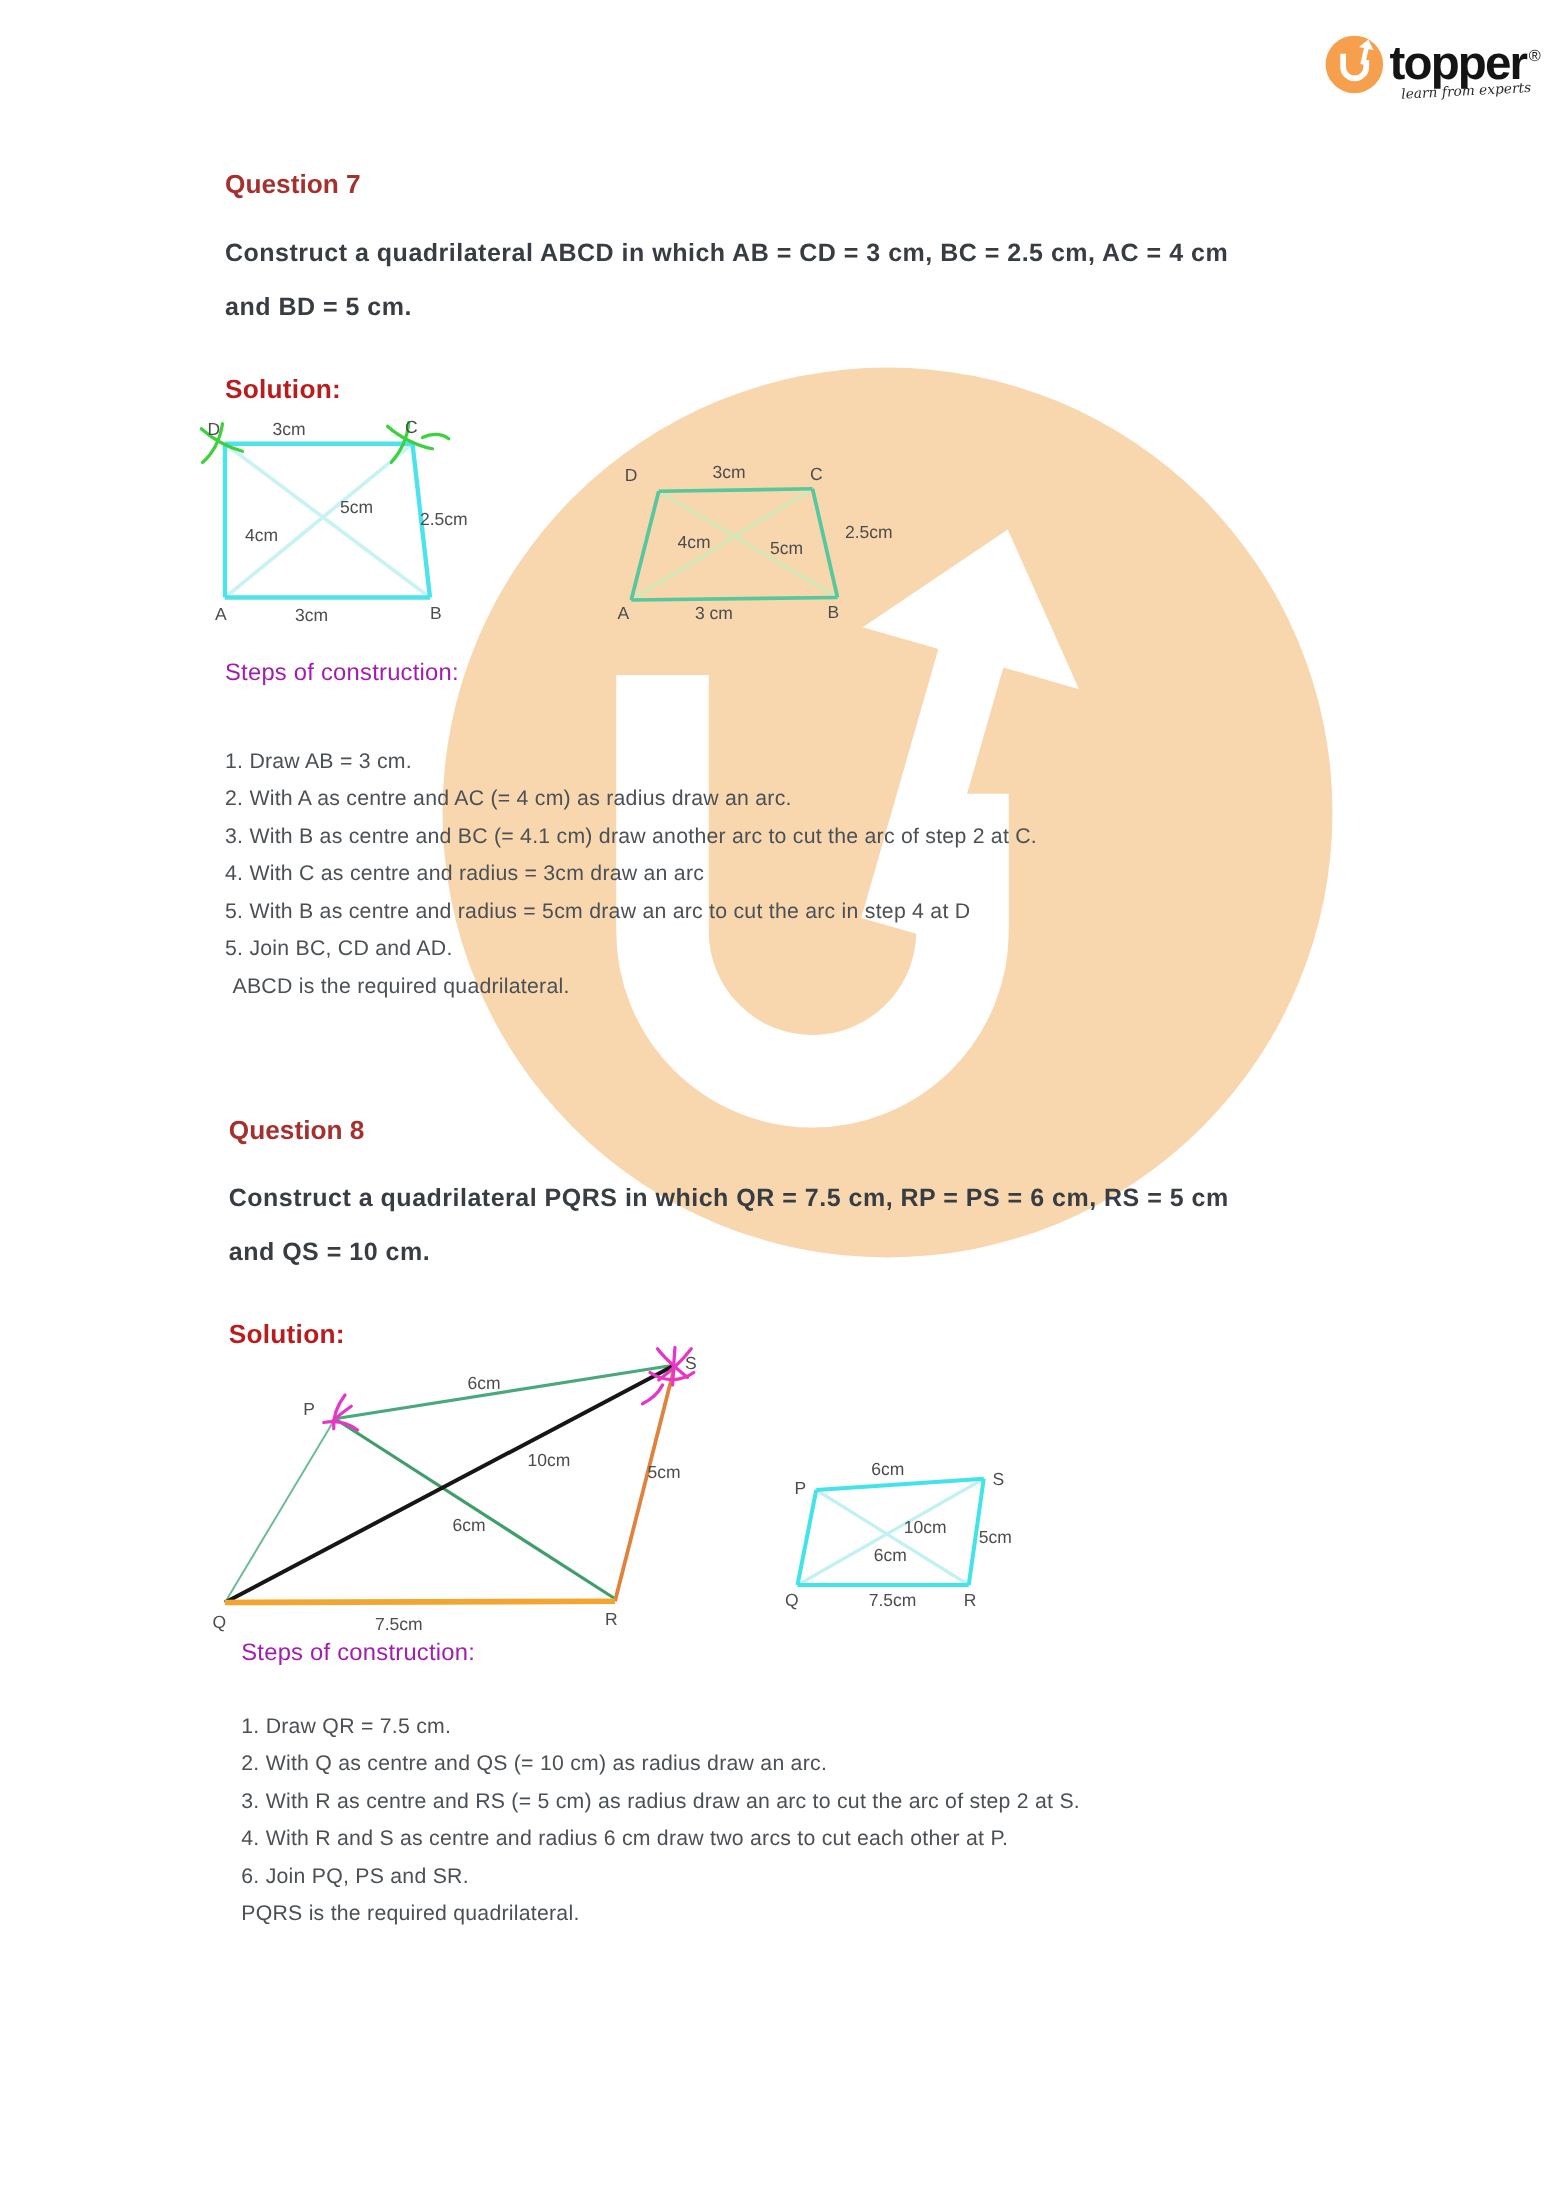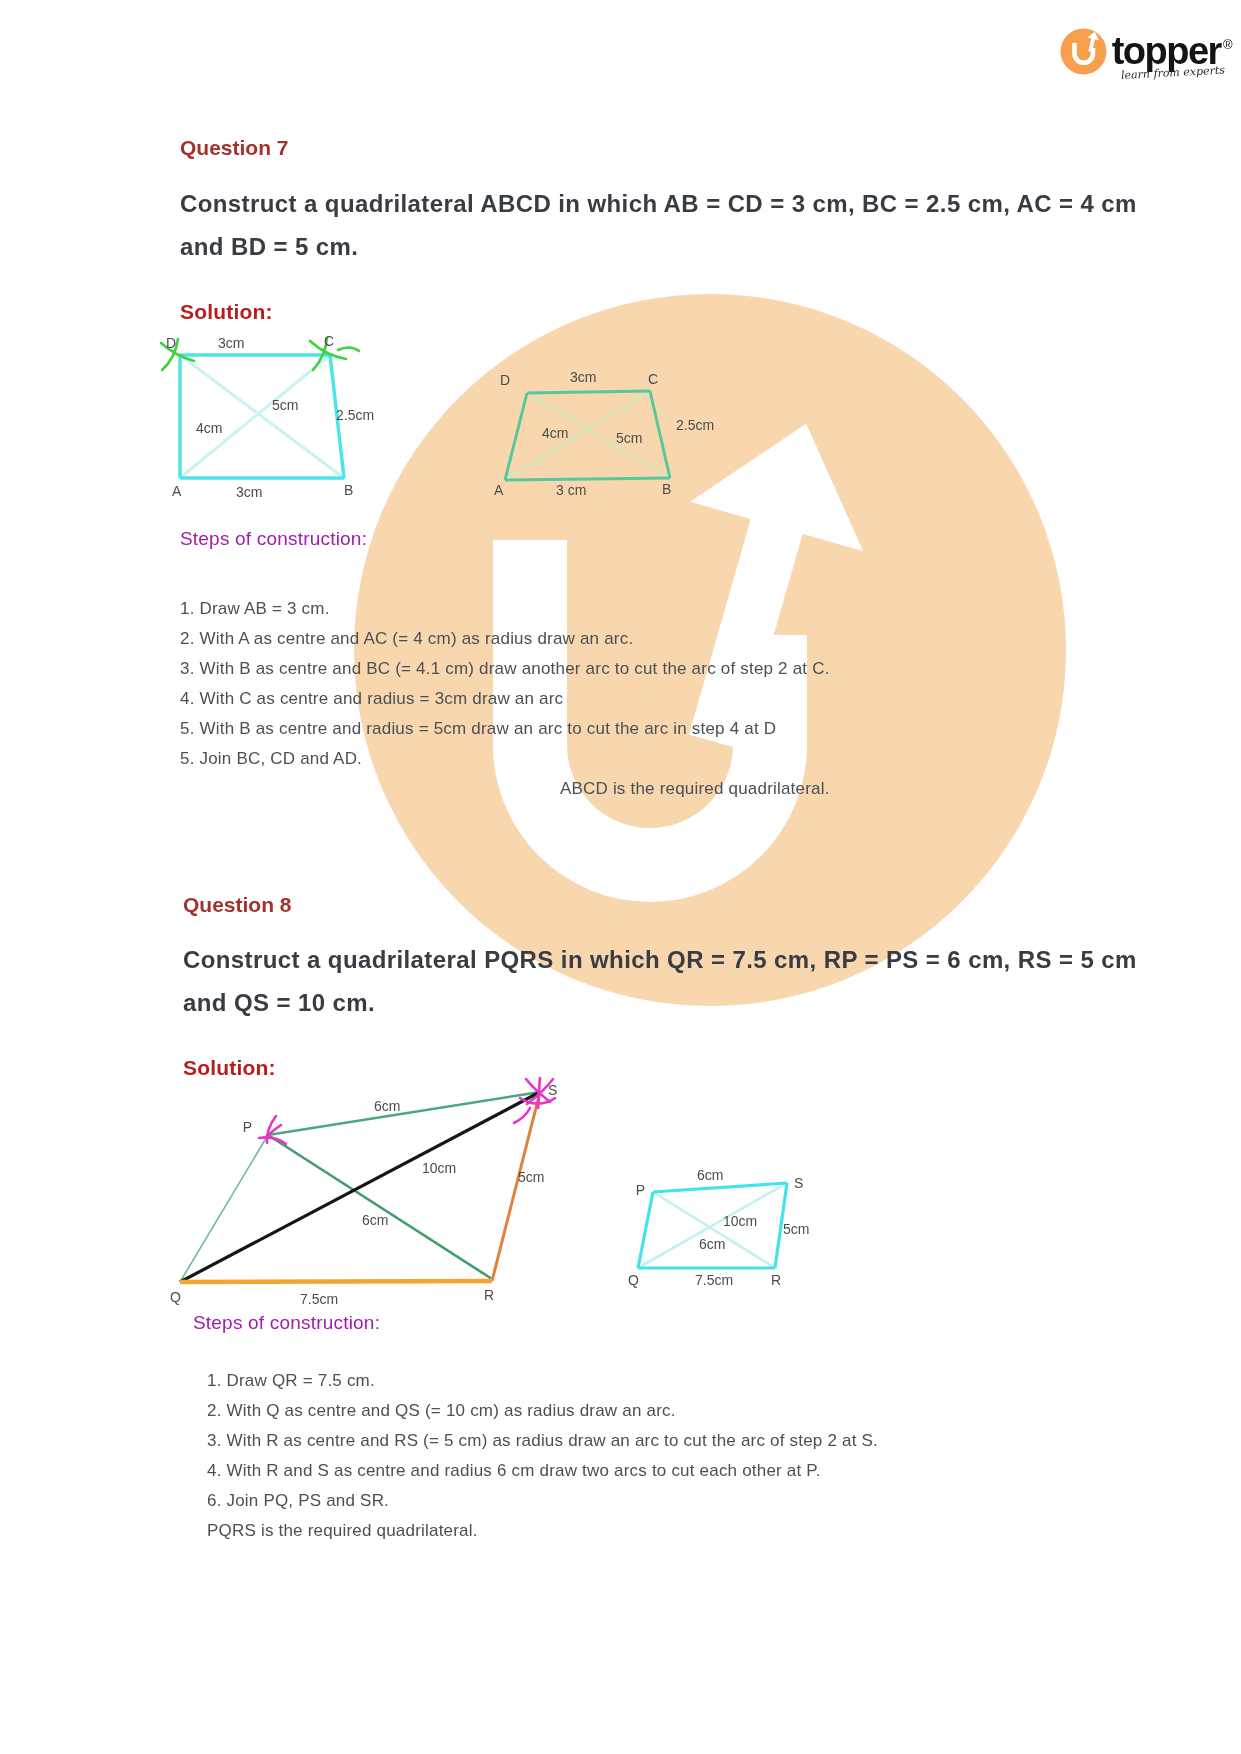--- a/index.html
+++ b/index.html
@@ -19,27 +19,27 @@
     line-height:46px;margin-left:5px;
   }
   .logo-reg{font-size:13px;font-weight:400;vertical-align:top;position:relative;top:-6px;left:2px;}
   .logo-tagline{
     font-family:"DejaVu Serif",serif;font-style:italic;font-size:11px;color:#2b2b2b;
     text-align:right;margin-top:-6px;padding-right:4px;transform:rotate(-3deg);
   }
   
   .q-heading{font-size:21px;font-weight:700;color:#a5312e;z-index:2;}
   .q-text{
-    font-size:24px;font-weight:700;color:#383d43;letter-spacing:.4px;
+    font-size:20px;font-weight:700;color:#383d43;letter-spacing:.4px;
     line-height:43px;z-index:2;width:1030px;
   }
   .solution{font-size:21px;font-weight:700;color:#b91c1c;z-index:2;letter-spacing:.2px;}
   .steps-heading{font-size:19px;font-weight:400;color:#a21caf;z-index:2;letter-spacing:.2px;}
   .steps{font-size:17px;font-weight:400;color:#4b5055;line-height:30px;z-index:2;letter-spacing:.2px;}
-  .steps .conclusion{padding-left:6px;text-align:right;}
+  .steps .conclusion{padding-left:6px;}
   svg.diagram{position:absolute;z-index:2;overflow:visible;}
   svg.diagram text{
     font-family:"Liberation Sans",sans-serif;font-size:14px;fill:#4c4c4c;
   }
 </style>
 </head>
 <body>
 
 <div class="page">
 
@@ -189,21 +189,21 @@
     <text x="108" y="78">10cm</text>
     <text x="168" y="86">5cm</text>
     <text x="84" y="101">6cm</text>
     <text x="13" y="137">Q</text>
     <text x="80" y="137">7.5cm</text>
     <text x="156" y="137">R</text>
   </svg>
 
   <div class="abs steps-heading" style="left:178px;top:1312px;">Steps of construction:</div>
 
-  <div class="abs steps" style="left:192px;top:1366px;">
+  <div class="abs steps" style="left:178px;top:1366px;">
     <div>1. Draw QR = 7.5 cm.</div>
     <div>2. With Q as centre and QS (= 10 cm) as radius draw an arc.</div>
     <div>3. With R as centre and RS (= 5 cm) as radius draw an arc to cut the arc of step 2 at S.</div>
     <div>4. With R and S as centre and radius 6 cm draw two arcs to cut each other at P.</div>
     <div>6. Join PQ, PS and SR.</div>
     <div>PQRS is the required quadrilateral.</div>
   </div>
 
 </div>
 

